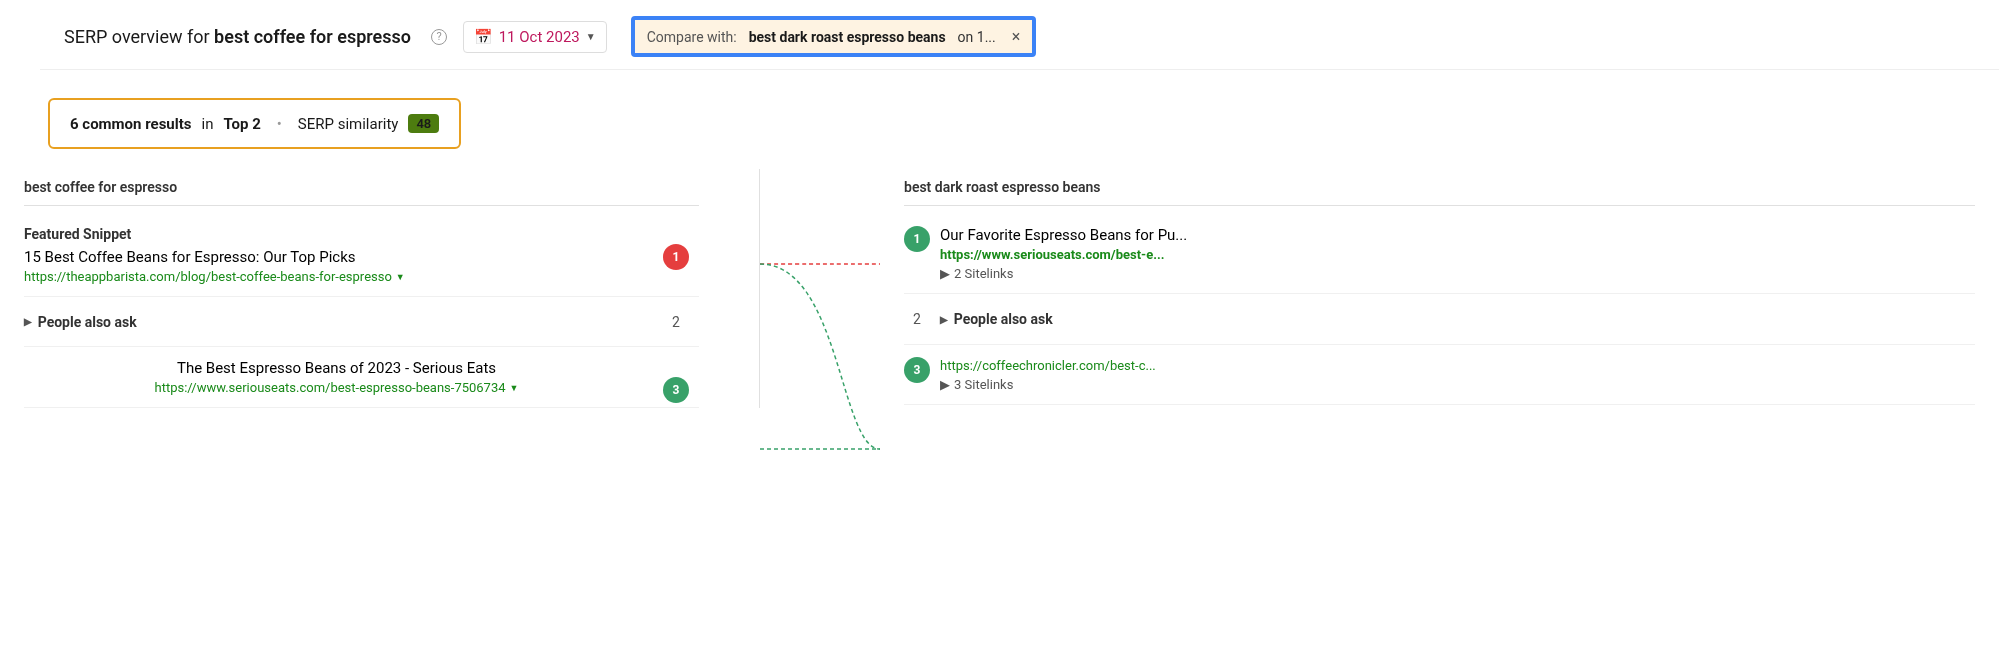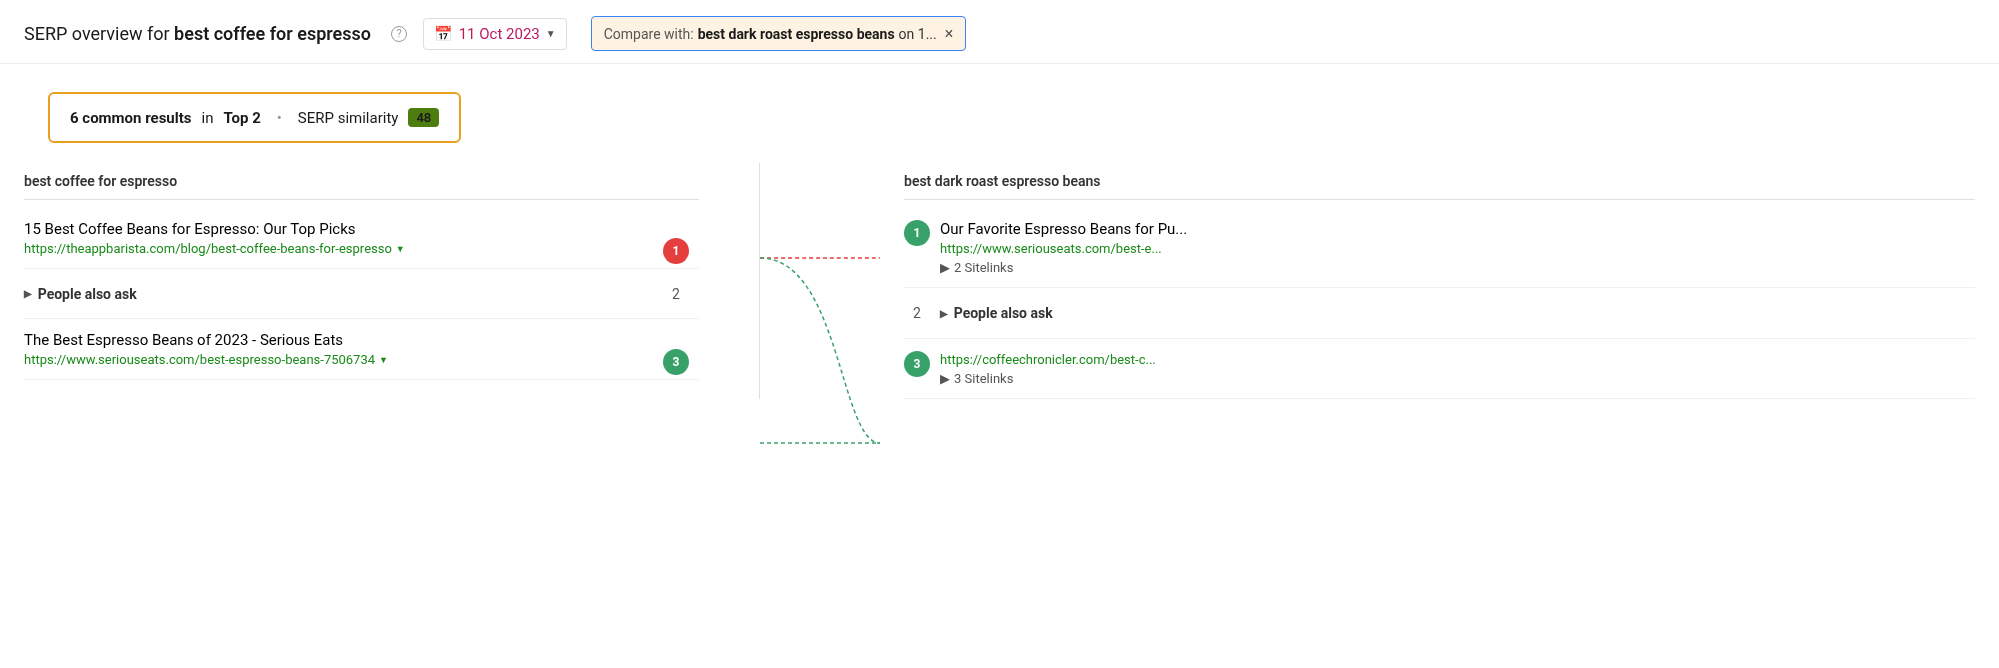--- a/index.html
+++ b/index.html
@@ -12,20 +12,21 @@
       min-height: 668px;
       overflow-x: hidden;
     }
 
     .header-row {
       display: flex;
       align-items: center;
       padding: 16px 24px 12px 24px;
       gap: 16px;
       border-bottom: 1px solid #eee;
+      margin-left: 40px;
     }
 
     .header-title {
       font-size: 18px;
       font-weight: 400;
       color: #1a1a1a;
     }
 
     .header-title strong {
       font-weight: 600;
@@ -66,23 +67,23 @@
     }
 
     .date-selector .chevron {
       font-size: 10px;
       color: #555;
     }
 
     .compare-banner {
       display: flex;
       align-items: center;
-      gap: 4px;
+      gap: 12px;
       background: #fef3e2;
-      border: 1px solid #3b82f6;
+      border: 4px solid #3b82f6;
       border-radius: 4px;
       padding: 7px 12px;
       font-size: 14px;
       color: #333;
       margin-left: 8px;
     }
 
     .compare-banner .compare-label {
       color: #555;
     }
@@ -311,37 +312,38 @@
     <span class="similarity-badge">48</span>
   </div>
 </div>
 
 <div class="columns-wrapper">
 
   <div class="left-column" style="padding-left: 24px; padding-right: 60px; position: relative;">
     <div class="column-header">best coffee for espresso</div>
 
     <div class="serp-item" style="position: relative; padding-right: 50px;">
+      <div class="serp-item-label">Featured Snippet</div>
       <a class="serp-link" href="#">15 Best Coffee Beans for Espresso: Our Top Picks</a>
       <span class="serp-url" style="cursor:pointer;text-align:right;">
         <span>https://theappbarista.com/blog/best-coffee-beans-for-espresso</span>
         <span class="url-chevron">▼</span>
       </span>
       <div class="rank-badge red" style="right: 10px; top: 30px; transform: none;">1</div>
     </div>
 
     <div class="serp-item" style="position: relative; padding-right: 50px; display: flex; align-items: center; min-height: 50px;">
       <div class="people-also-ask">
         <span class="expand-icon">▶</span>
         <span>People also ask</span>
       </div>
       <div class="rank-badge gray" style="right: 10px; top: 50%; transform: translateY(-50%);">2</div>
     </div>
 
-    <div class="serp-item" style="position: relative; padding-right: 50px;">
+    <div class="serp-item" style="position: relative; padding-right: 50px; text-align: center;">
       <a class="serp-link" href="#">The Best Espresso Beans of 2023 - Serious Eats</a>
       <span class="serp-url" style="cursor:pointer;">
         <span>https://www.seriouseats.com/best-espresso-beans-7506734</span>
         <span class="url-chevron">▼</span>
       </span>
       <div class="rank-badge green" style="right: 10px; top: 30px; transform: none;">3</div>
     </div>
   </div>
 
   <div style="width: 120px; position: relative; overflow: visible;">
@@ -355,21 +357,21 @@
     </svg>
   </div>
 
   <div class="right-column" style="padding-right: 24px;">
     <div class="column-header">best dark roast espresso beans</div>
 
     <div class="right-item">
       <span class="right-rank-badge green">1</span>
       <div class="right-item-content">
         <a class="serp-link" href="#">Our Favorite Espresso Beans for Pu...</a>
-        <span class="serp-url" style="cursor:pointer;">
+        <span class="serp-url" style="cursor:pointer;font-weight:bold;">
           <span>https://www.seriouseats.com/best-e...</span>
         </span>
         <div class="sitelinks">
           <span>▶</span>
           <span>2 Sitelinks</span>
         </div>
       </div>
     </div>
 
     <div class="right-item" style="align-items: center;">

